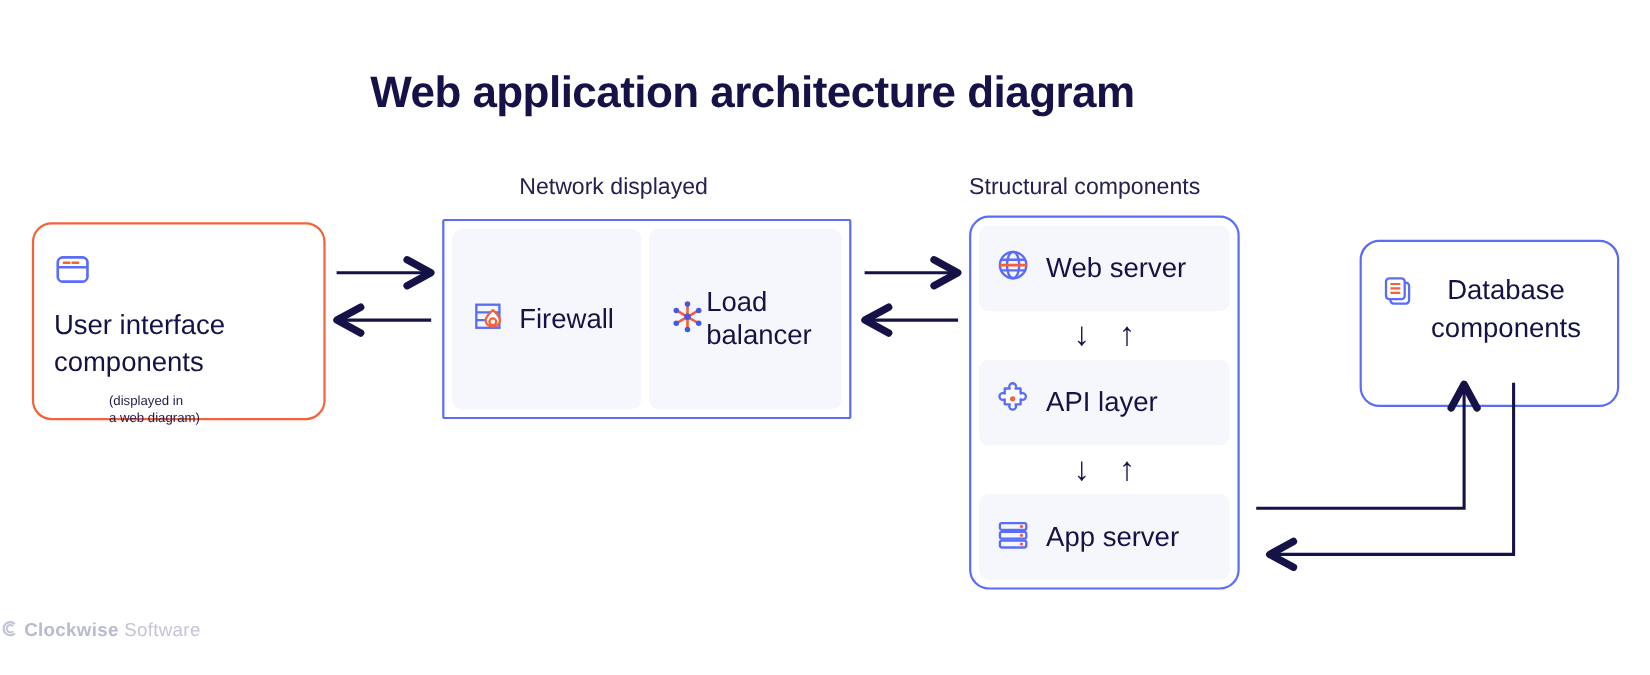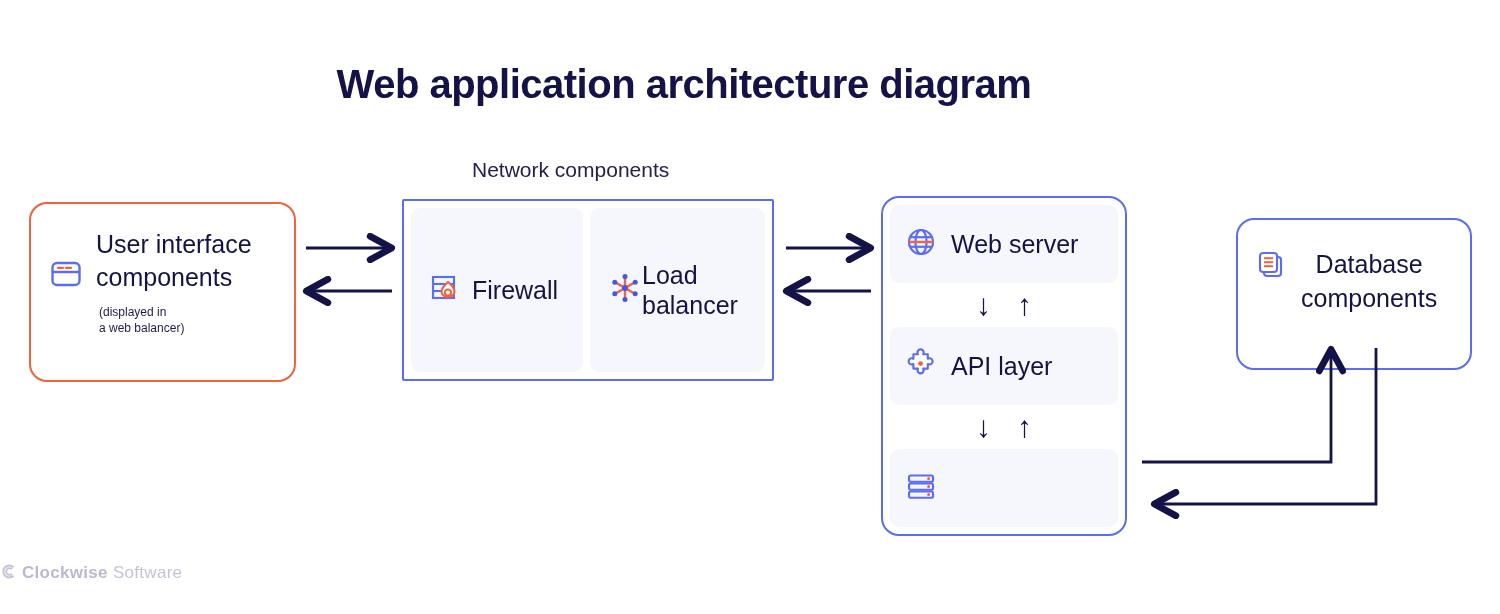--- a/index.html
+++ b/index.html
@@ -42,21 +42,21 @@
     border:2.5px solid #5b6cf9;border-radius:18px;
     padding:7px 7px;display:flex;flex-direction:column;
   }
   #box-database{
     left:1236px;top:218px;width:236px;height:152px;
     border:2.5px solid #5b6cf9;border-radius:18px;text-align:center;
   }
 
   
   .ui-inner{position:absolute;left:18px;top:24px;right:12px;}
-  .ui-row{display:flex;align-items:flex-end;gap:13px;}
+  .ui-row{display:flex;align-items:flex-start;gap:13px;flex-direction:column;}
   .ui-text{font-size:25px;line-height:1.33;color:#141246;}
   .ui-sub{
     margin-top:9px;margin-left:50px;
     font-size:12px;line-height:1.35;color:#1f1c4a;
   }
 
   
   .panel{
     background:#f5f7fc;border-radius:9px;
     display:flex;align-items:center;
@@ -98,38 +98,39 @@
   .footer .fw-bold{font-weight:bold;color:#b9bad0;}
   .footer .fw-mark{display:inline-block;vertical-align:-2px;margin-right:5px;}
 </style>
 </head>
 <body>
 
 <div id="stage">
 
   <div class="title">Web application architecture diagram</div>
 
-  <div class="section-label" id="label-network">Network components</div>
+  <div class="section-label" id="label-network">Network displayed</div>
+  <div class="section-label" id="label-structural">Structural components</div>
 
   <div class="box" id="box-ui">
     <div class="ui-inner">
       <div class="ui-row">
         <span class="ico">
           <svg width="34" height="34" viewBox="0 0 34 34">
             <rect x="3.5" y="6" width="27" height="22" rx="4.5" fill="none" stroke="#5b6cf9" stroke-width="2.4"></rect>
             <line x1="3.5" y1="15" x2="30.5" y2="15" stroke="#5b6cf9" stroke-width="2.4"></line>
             <line x1="9" y1="10.8" x2="14" y2="10.8" stroke="#f4613b" stroke-width="2.3" stroke-linecap="round"></line>
             <line x1="17" y1="10.8" x2="22" y2="10.8" stroke="#f4613b" stroke-width="2.3" stroke-linecap="round"></line>
           </svg>
         </span>
         <span class="ui-text">User interface components</span>
       </div>
       <div class="ui-sub">
         <div>(displayed in</div>
-        <div>a web balancer)</div>
+        <div>a web diagram)</div>
       </div>
     </div>
   </div>
 
   <div class="box" id="box-network">
     <div class="net-col net-left">
       <div class="panel">
         <span class="ico">
           <svg width="32" height="32" viewBox="0 0 32 32">
             <rect x="4" y="5" width="21" height="21" fill="none" stroke="#5b6cf9" stroke-width="2.1"></rect>
@@ -208,20 +209,21 @@
       <span class="ico">
         <svg width="34" height="34" viewBox="0 0 34 34">
           <rect x="5" y="6.5" width="24" height="6.2" rx="1.8" fill="none" stroke="#5b6cf9" stroke-width="2.1"></rect>
           <rect x="5" y="14.5" width="24" height="6.2" rx="1.8" fill="none" stroke="#5b6cf9" stroke-width="2.1"></rect>
           <rect x="5" y="22.5" width="24" height="6.2" rx="1.8" fill="none" stroke="#5b6cf9" stroke-width="2.1"></rect>
           <circle cx="24.6" cy="9.6" r="1.5" fill="#f4613b"></circle>
           <circle cx="24.6" cy="17.6" r="1.5" fill="#f4613b"></circle>
           <circle cx="24.6" cy="25.6" r="1.5" fill="#f4613b"></circle>
         </svg>
       </span>
+      <span class="panel-text">App server</span>
     </div>
   </div>
 
   <div class="box" id="box-database">
     <div class="db-inner">
       <span class="ico">
         <svg width="34" height="34" viewBox="0 0 34 34">
           <rect x="10" y="9" width="17" height="19" rx="3" fill="#ffffff" stroke="#5b6cf9" stroke-width="2.1"></rect>
           <rect x="6" y="5" width="17" height="19" rx="3" fill="#ffffff" stroke="#5b6cf9" stroke-width="2.1"></rect>
           <line x1="10" y1="10.2" x2="19" y2="10.2" stroke="#f4613b" stroke-width="2"></line>

